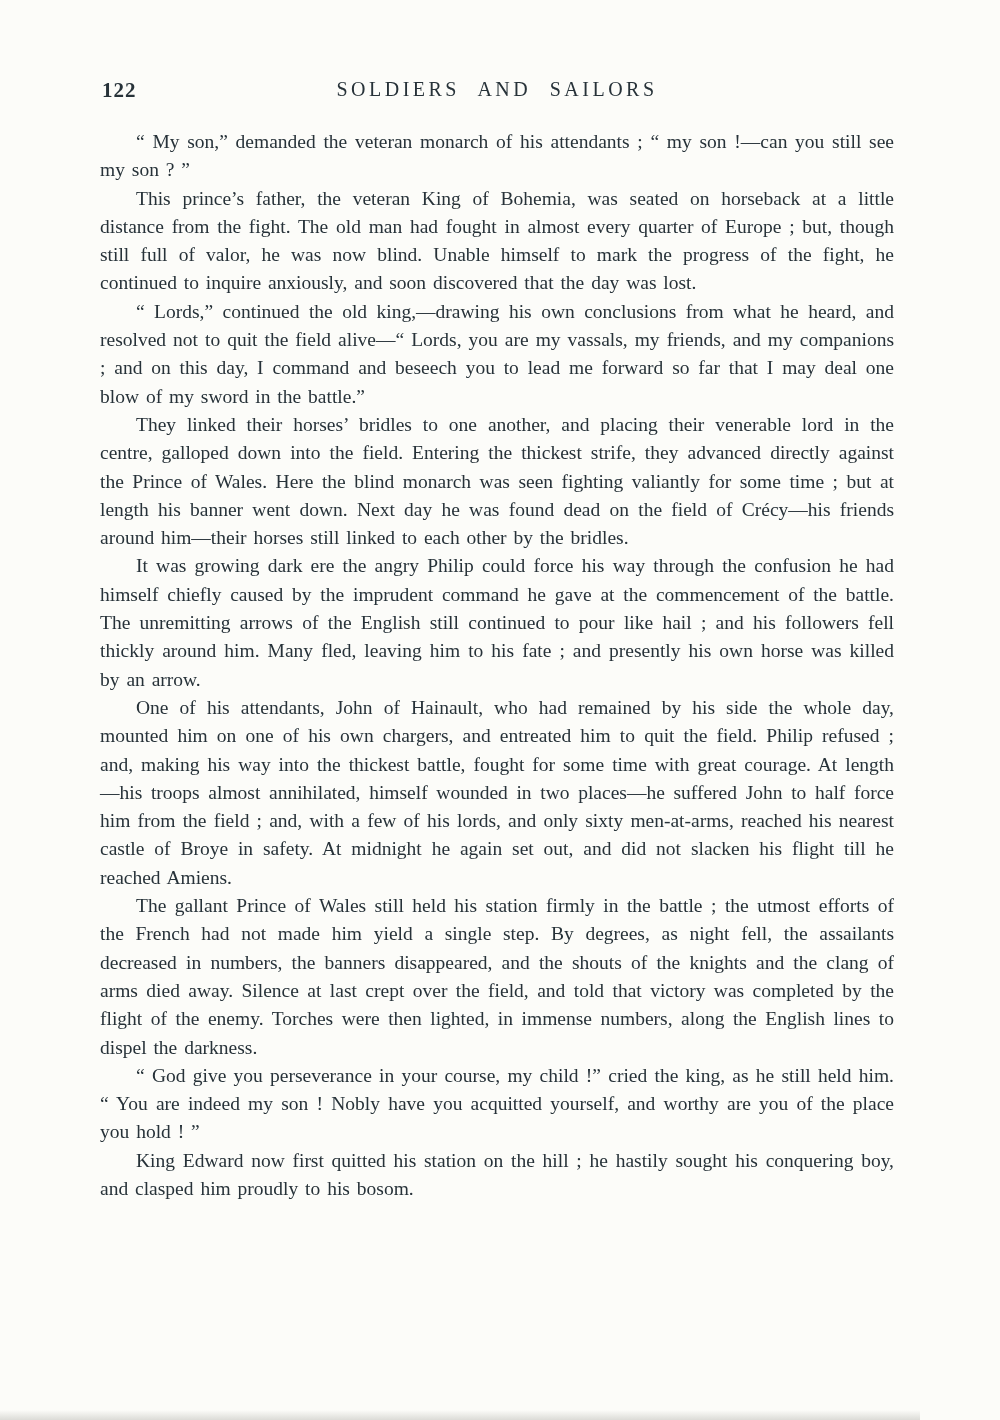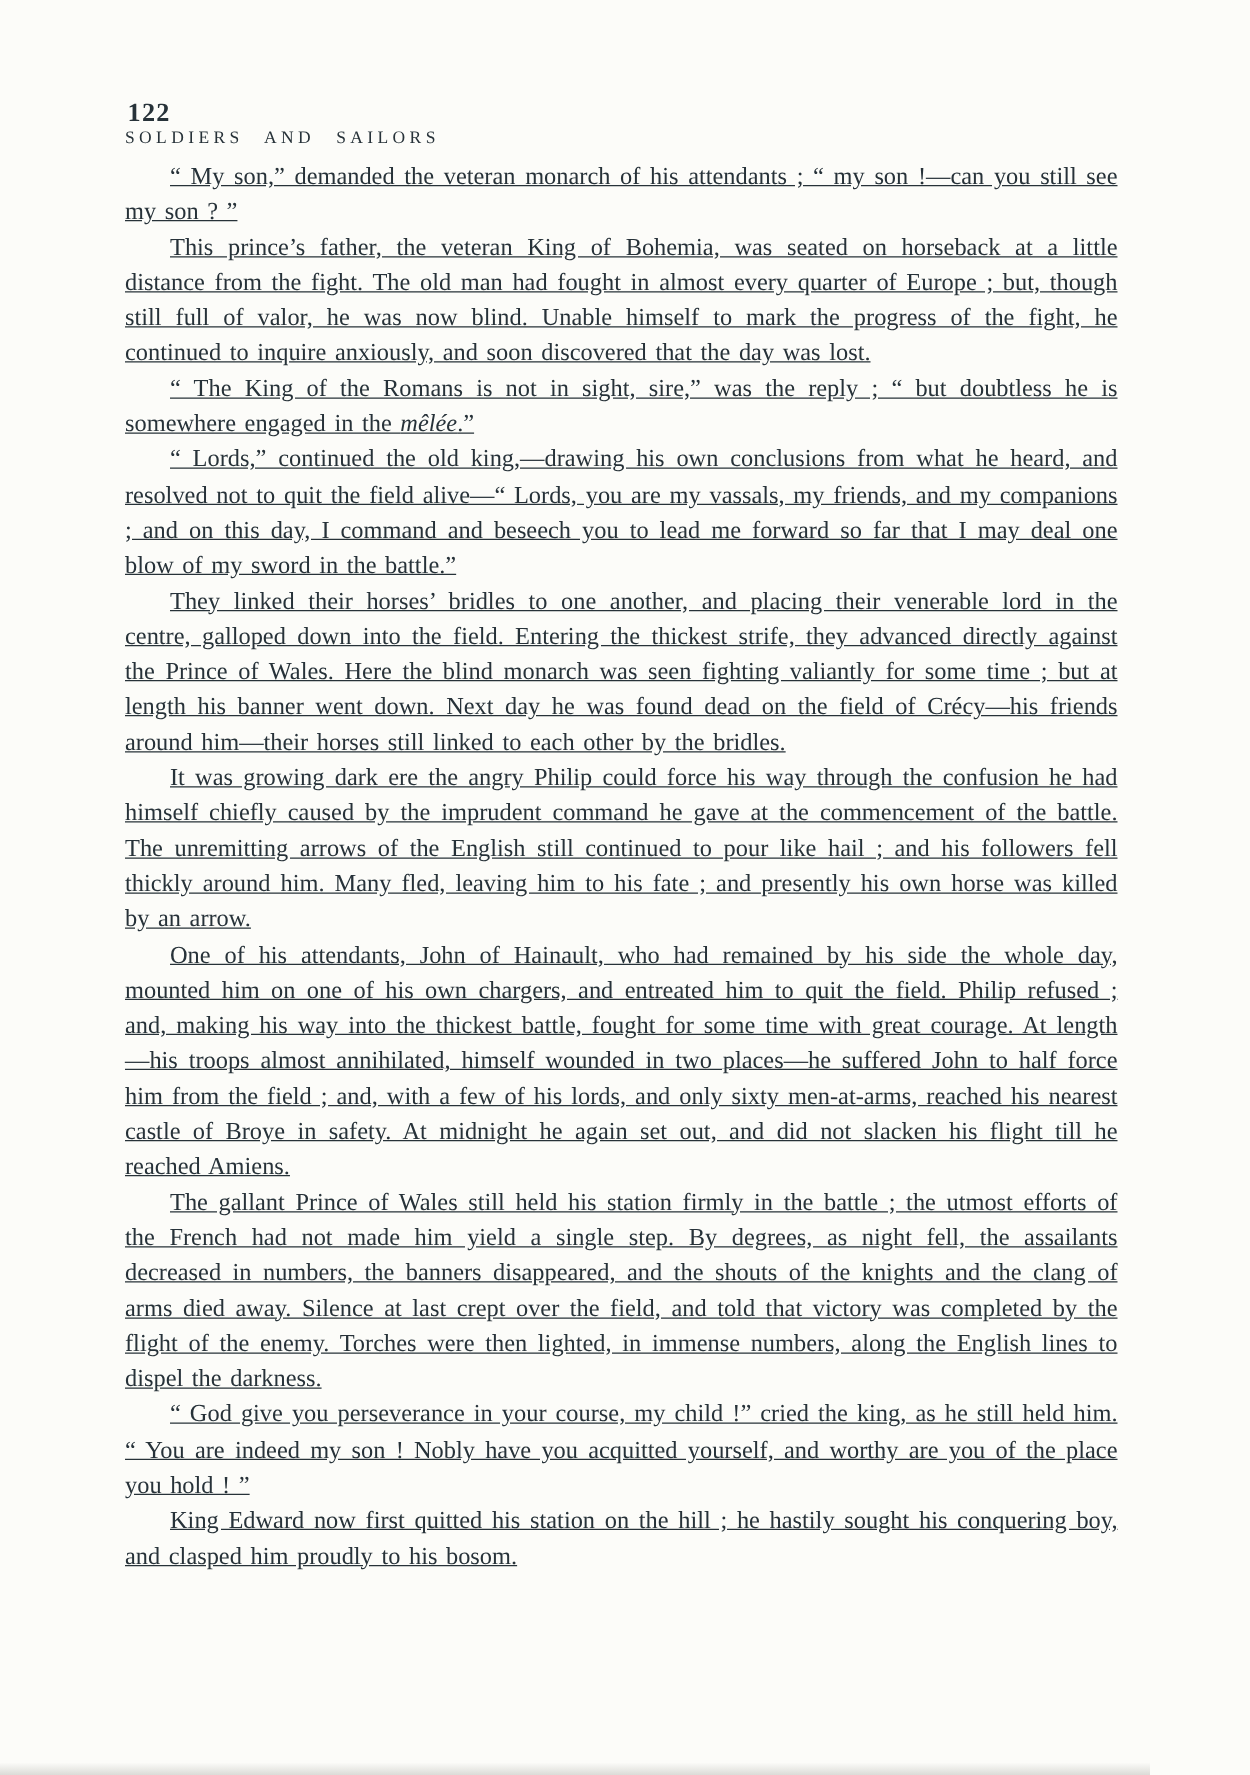--- a/index.html
+++ b/index.html
@@ -11,46 +11,44 @@
     color: #273239;
     position: relative;
     overflow: hidden;
   }
   .page {
     box-sizing: border-box;
     width: 920px;
     height: 1420px;
     padding: 78px 26px 0 100px;
     position: relative;
-    text-decoration: underline;
   }
   .page-header {
     position: relative;
     height: 30px;
     margin-bottom: 20px;
   }
   .page-number {
     position: absolute;
     left: 2px;
     top: 0;
     font-size: 21px;
     font-weight: bold;
     letter-spacing: 1px;
   }
   .running-title {
     position: absolute;
     left: 0;
     right: 0;
     top: 0;
-    text-align: left;
-    font-size: 14px;
+    text-align: center;
+    font-size: 20px;
     letter-spacing: 3.5px;
     word-spacing: 10px;
     font-weight: normal;
-    margin-top: 25px;
   }
   .page-body p.para {
     margin: 0;
     font-size: 19.5px;
     line-height: 28.3px;
     text-align: justify;
     text-indent: 36px;
     word-spacing: 2px;
   }
   .page-body p.para span.italic {
@@ -71,21 +69,20 @@
 
 <div class="page">
   <header class="page-header">
     <span class="page-number">122</span>
     <span class="running-title">SOLDIERS AND SAILORS</span>
   </header>
 
   <main class="page-body">
       <p class="para"><span>“ My son,” demanded the veteran monarch of his attendants ; “ my son !—can you still see my son ? ”</span></p>
       <p class="para"><span>This prince’s father, the veteran King of Bohemia, was seated on horseback at a little distance from the fight.  The old man had fought in almost every quarter of Europe ; but, though still full of valor, he was now blind.  Unable himself to mark the progress of the fight, he continued to inquire anxiously, and soon discovered that the day was lost.</span></p>
-      <p class="para"><span>“ The King of the Romans is not in sight, sire,” was the reply ; “ but doubtless he is somewhere engaged in the </span><span class="italic">mêlée</span><span>.”</span></p>
       <p class="para"><span>“ Lords,” continued the old king,—drawing his own conclusions from what he heard, and resolved not to quit the field alive—“ Lords, you are my vassals, my friends, and my companions ; and on this day, I command and beseech you to lead me forward so far that I may deal one blow of my sword in the battle.”</span></p>
       <p class="para"><span>They linked their horses’ bridles to one another, and placing their venerable lord in the centre, galloped down into the field.  Entering the thickest strife, they advanced directly against the Prince of Wales.  Here the blind monarch was seen fighting valiantly for some time ; but at length his banner went down.  Next day he was found dead on the field of Crécy—his friends around him—their horses still linked to each other by the bridles.</span></p>
       <p class="para"><span>It was growing dark ere the angry Philip could force his way through the confusion he had himself chiefly caused by the imprudent command he gave at the commencement of the battle.  The unremitting arrows of the English still continued to pour like hail ; and his followers fell thickly around him.  Many fled, leaving him to his fate ; and presently his own horse was killed by an arrow.</span></p>
       <p class="para"><span>One of his attendants, John of Hainault, who had remained by his side the whole day, mounted him on one of his own chargers, and entreated him to quit the field.  Philip refused ; and, making his way into the thickest battle, fought for some time with great courage.  At length—his troops almost annihilated, himself wounded in two places—he suffered John to half force him from the field ; and, with a few of his lords, and only sixty men-at-arms, reached his nearest castle of Broye in safety.  At midnight he again set out, and did not slacken his flight till he reached Amiens.</span></p>
       <p class="para"><span>The gallant Prince of Wales still held his station firmly in the battle ; the utmost efforts of the French had not made him yield a single step.  By degrees, as night fell, the assailants decreased in numbers, the banners disappeared, and the shouts of the knights and the clang of arms died away.  Silence at last crept over the field, and told that victory was completed by the flight of the enemy.  Torches were then lighted, in immense numbers, along the English lines to dispel the darkness.</span></p>
       <p class="para"><span>“ God give you perseverance in your course, my child !” cried the king, as he still held him.  “ You are indeed my son !  Nobly have you acquitted yourself, and worthy are you of the place you hold ! ”</span></p>
       <p class="para"><span>King Edward now first quitted his station on the hill ; he hastily sought his conquering boy, and clasped him proudly to his bosom.</span></p>
     </main>
 
   <div class="page-edge-shadow"></div>

